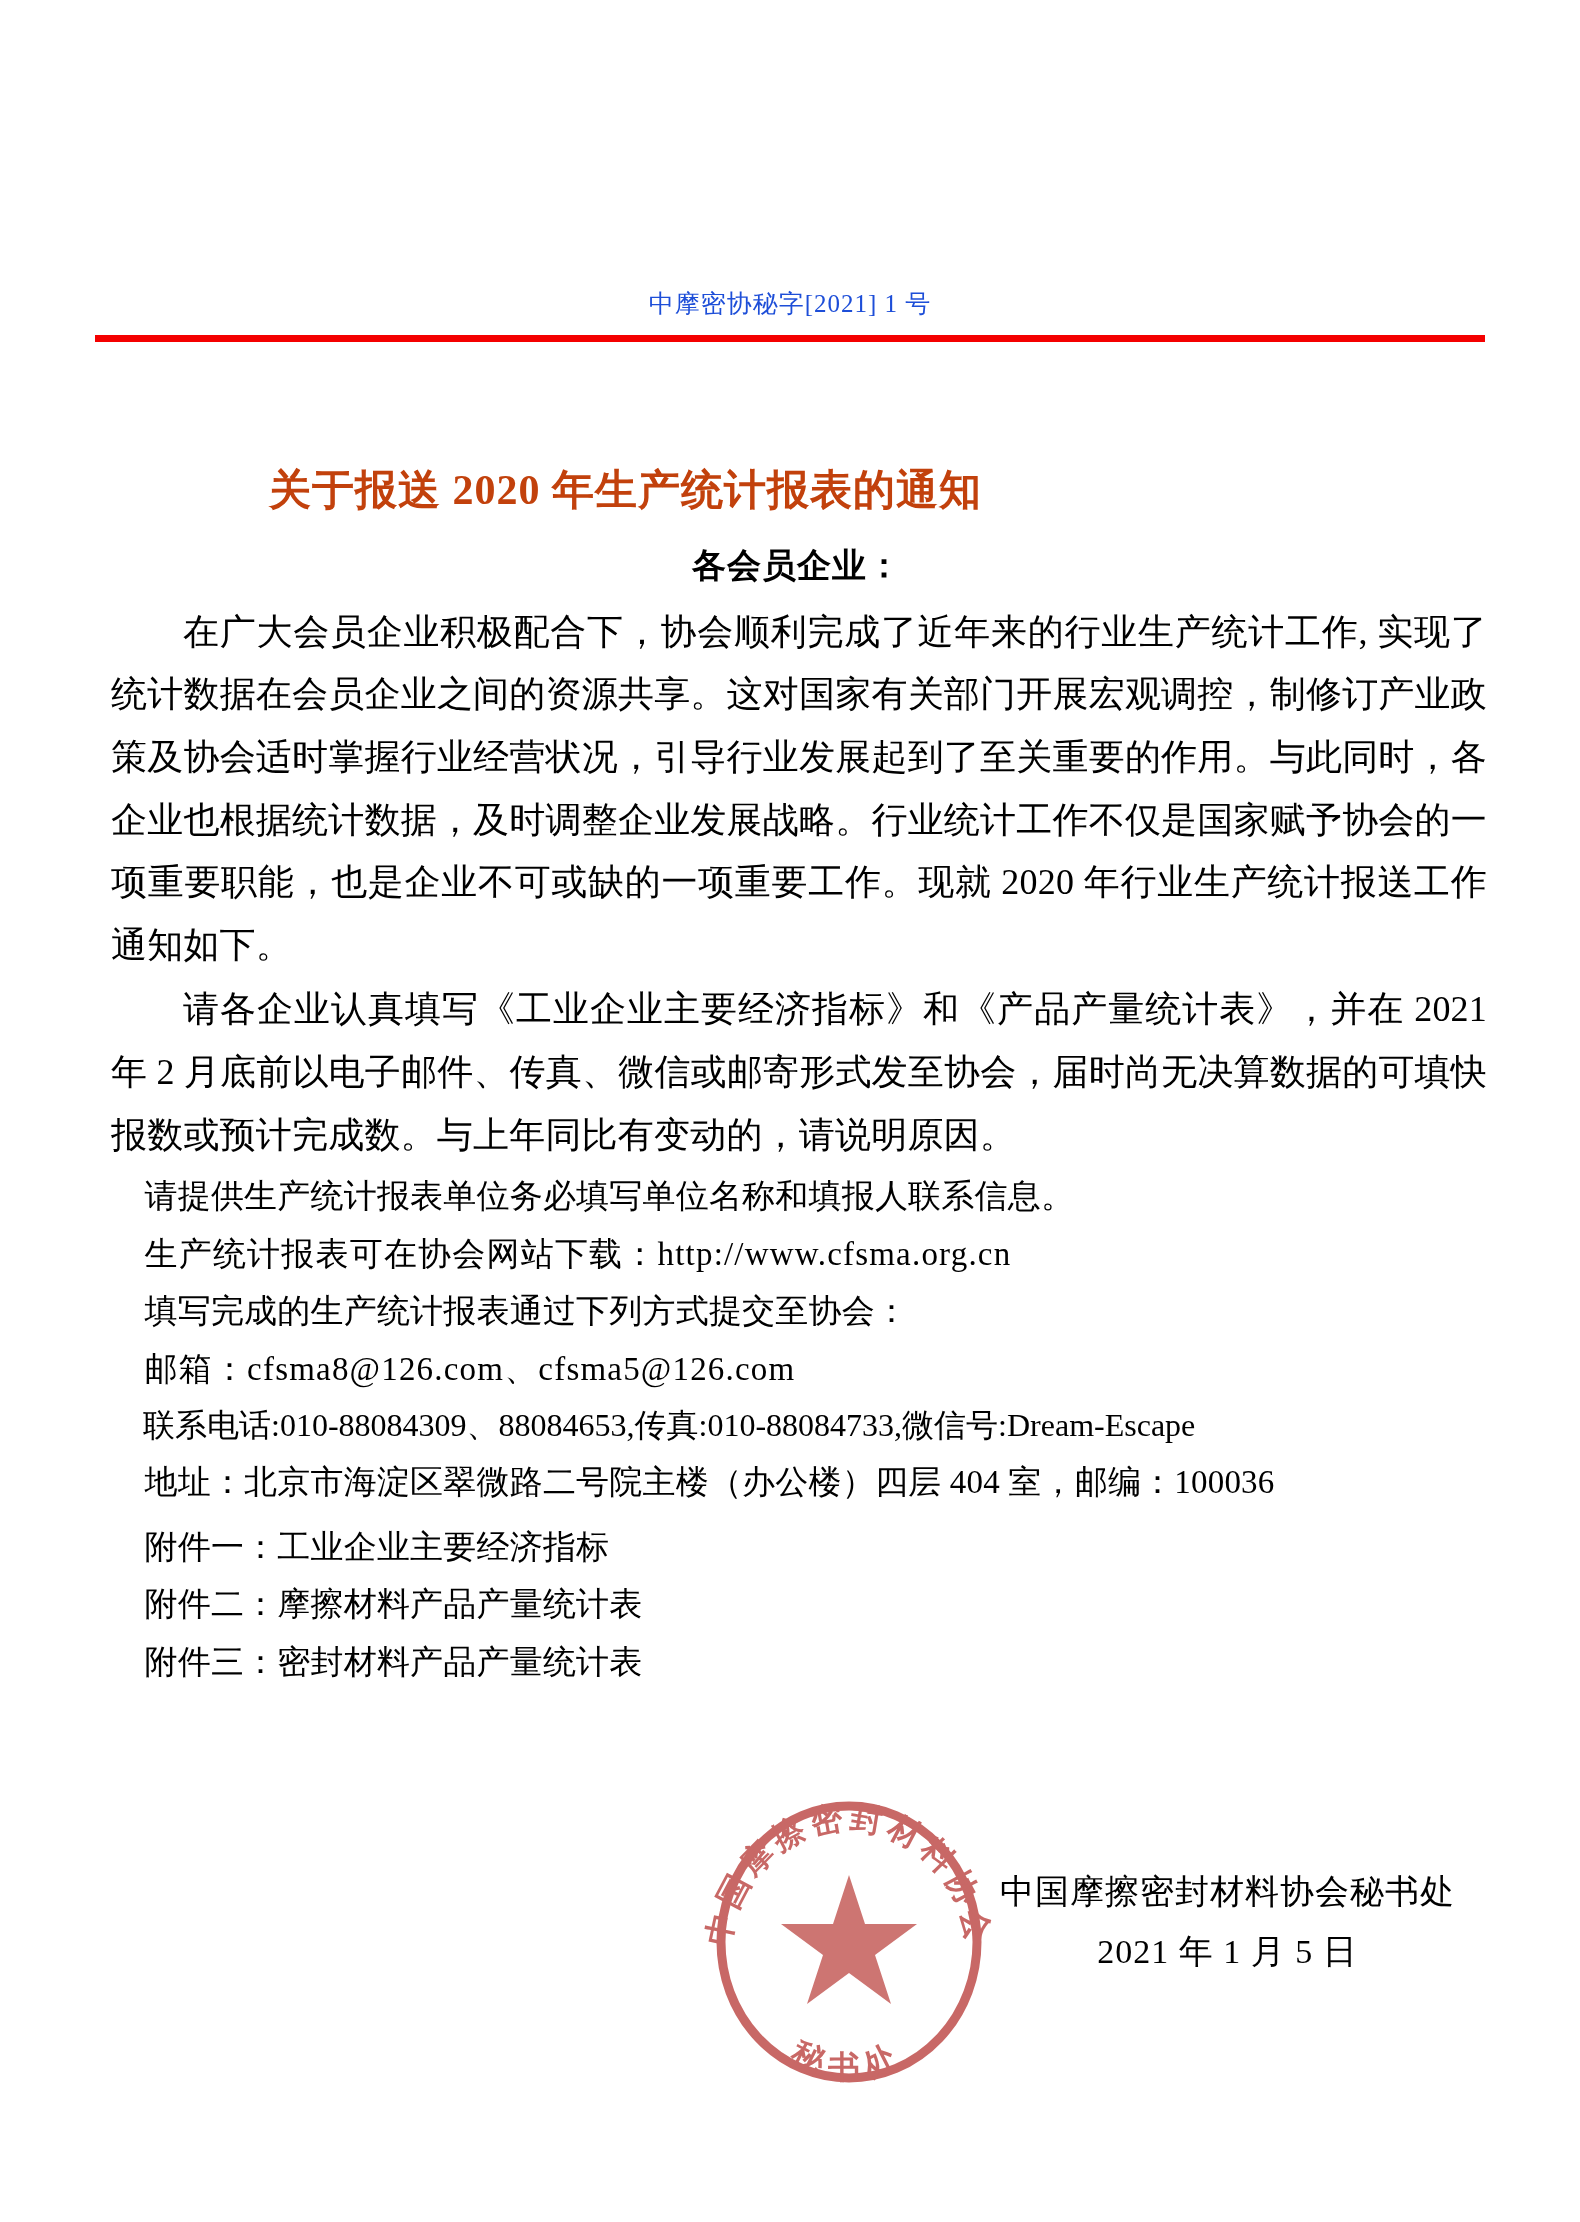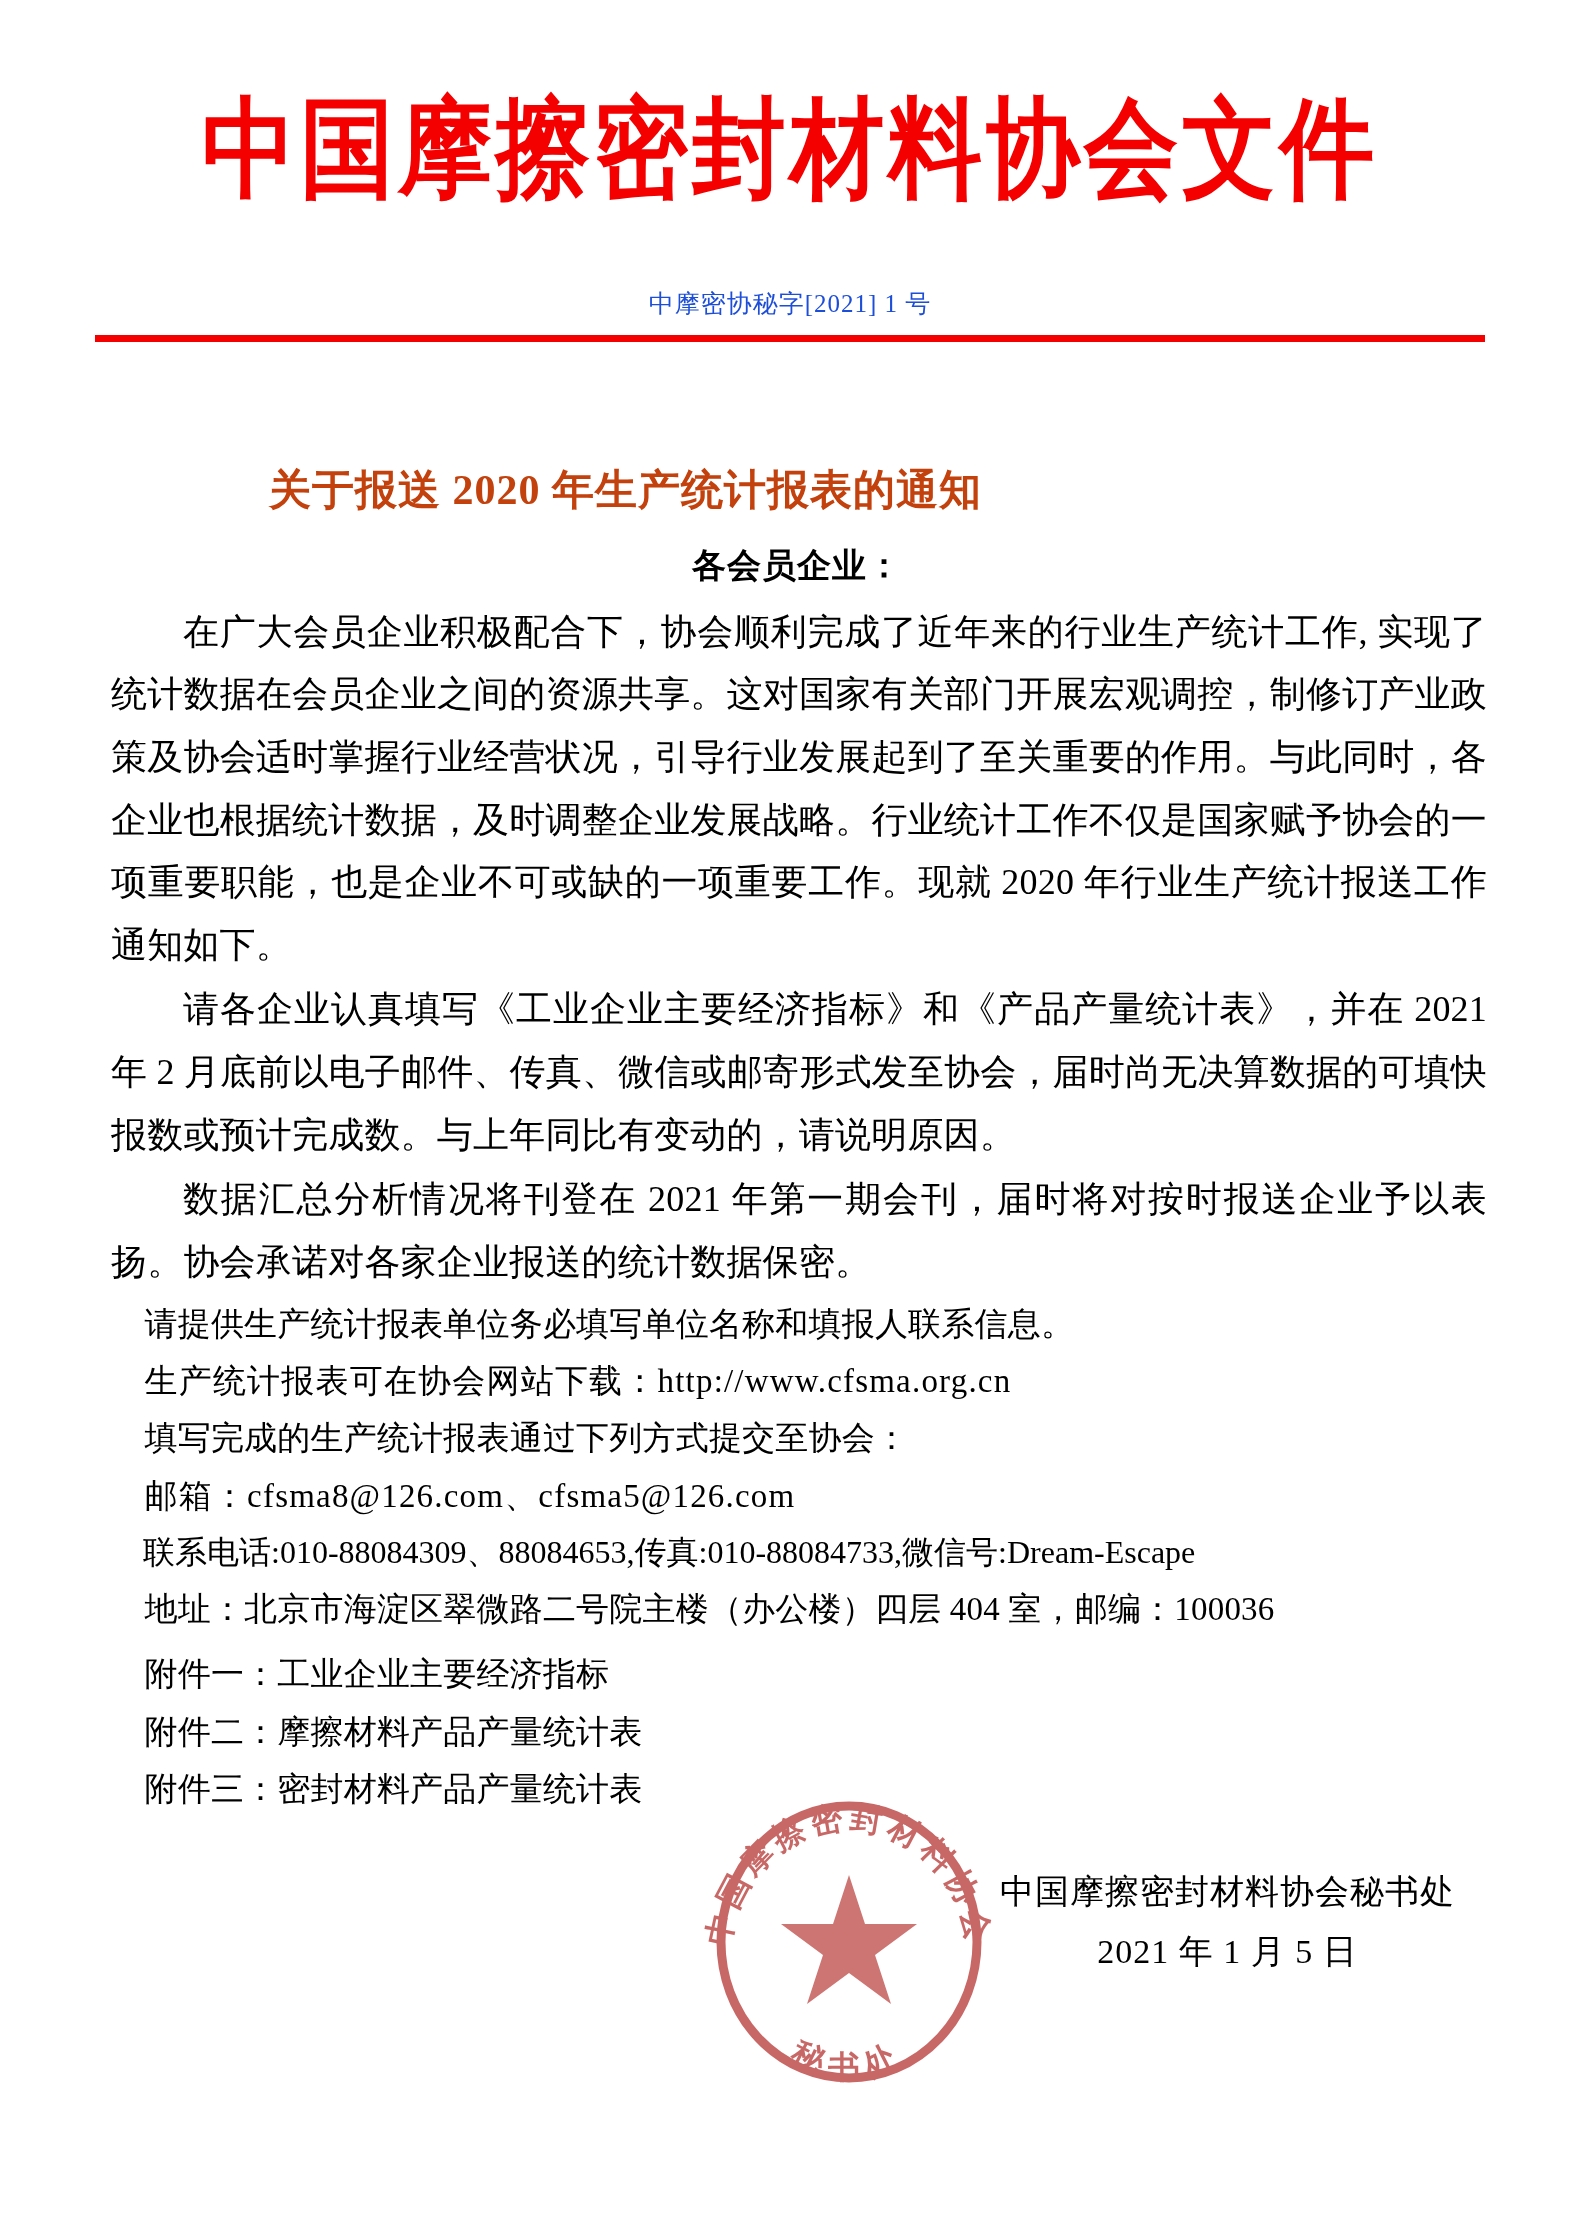--- a/index.html
+++ b/index.html
@@ -163,39 +163,35 @@
     display: block;
     width: 100%;
     height: 100%;
   }
 </style>
 </head>
 <body>
 
 <div class="page">
 
-  <div class="masthead">
-    <div class="masthead-title">中国摩擦密封材料协会文件</div>
-  </div>
 
   <div class="doc-number">中摩密协秘字[2021] 1 号</div>
 
   <div class="red-rule"></div>
 
   <div class="doc-title">关于报送 2020 年生产统计报表的通知</div>
 
   <div class="content">
 
     <div class="salutation">各会员企业：</div>
 
     <p class="para">在广大会员企业积极配合下，协会顺利完成了近年来的行业生产统计工作, 实现了统计数据在会员企业之间的资源共享。这对国家有关部门开展宏观调控，制修订产业政策及协会适时掌握行业经营状况，引导行业发展起到了至关重要的作用。与此同时，各企业也根据统计数据，及时调整企业发展战略。行业统计工作不仅是国家赋予协会的一项重要职能，也是企业不可或缺的一项重要工作。现就 2020 年行业生产统计报送工作通知如下。</p>
 
     <p class="para">请各企业认真填写《工业企业主要经济指标》和《产品产量统计表》，并在 2021 年 2 月底前以电子邮件、传真、微信或邮寄形式发至协会，届时尚无决算数据的可填快报数或预计完成数。与上年同比有变动的，请说明原因。</p>
 
-    <p class="para">数据汇总分析情况将刊登在 2021 年第一期会刊，届时将对按时报送企业予以表扬。协会承诺对各家企业报送的统计数据保密。</p>
 
     <div class="line indent1">请提供生产统计报表单位务必填写单位名称和填报人联系信息。</div>
 
     <div class="line indent1 mono">生产统计报表可在协会网站下载：http://www.cfsma.org.cn</div>
 
     <div class="line indent1">填写完成的生产统计报表通过下列方式提交至协会：</div>
 
     <div class="line indent1 mono">邮箱：cfsma8@126.com、cfsma5@126.com</div>
 
     <div class="line indent1 tight">联系电话:010-88084309、88084653,传真:010-88084733,微信号:Dream-Escape</div>

